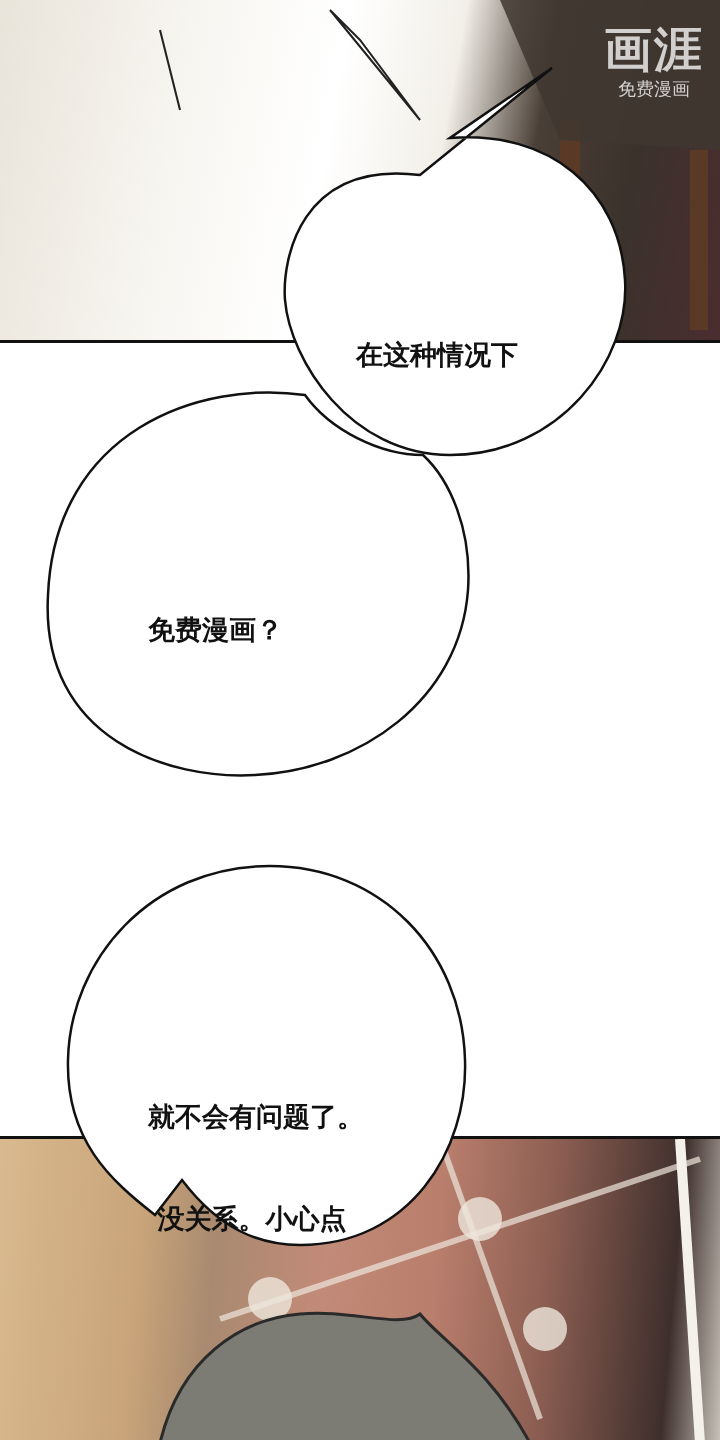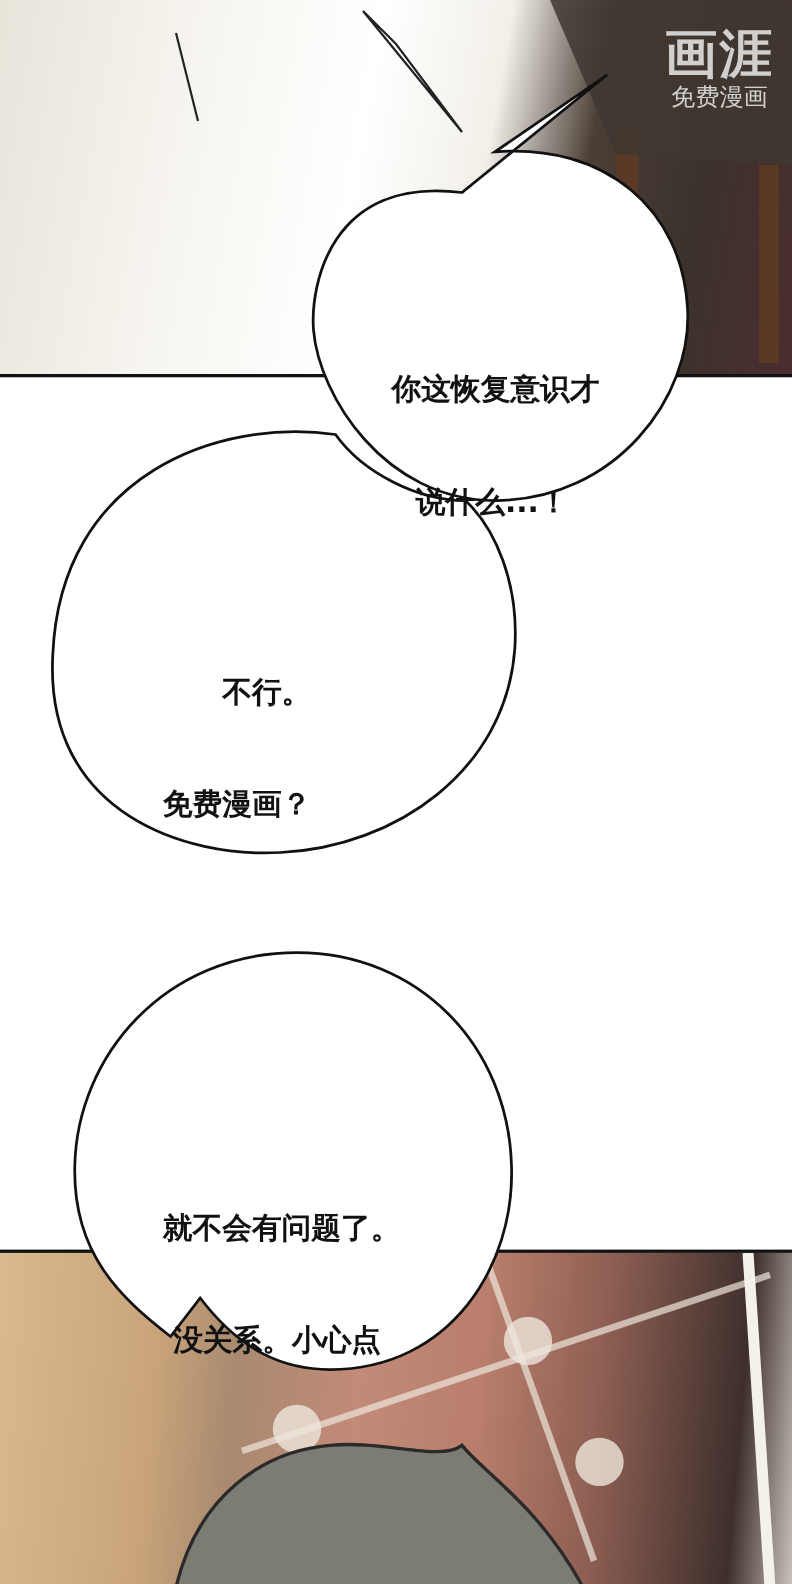--- a/index.html
+++ b/index.html
@@ -4,21 +4,21 @@
 <style>
   html, body { margin:0; padding:0; }
   body { width:720px; height:1440px; position:relative; overflow:hidden; background:#ffffff; font-family:"DejaVu Sans", sans-serif; }
   .panel { position:absolute; left:0; width:720px; overflow:hidden; }
   #panel-top { top:0; height:340px; background:linear-gradient(100deg,#e9e4da 0%,#f7f5f0 25%,#ffffff 45%,#f2efe8 60%,#4a3f36 72%,#3b322c 85%,#4b2d2f 100%); border-bottom:3px solid #111; }
   #panel-bottom { top:1136px; height:304px; background:linear-gradient(95deg,#d9b98f 0%,#c9a47a 20%,#a98a70 30%,#c28a78 45%,#b97e6c 60%,#8c5e52 75%,#3e2f2c 92%,#c8c2ba 100%); border-top:3px solid #111; }
   .svgfull { position:absolute; left:0; top:0; }
   .bubble-text { position:absolute; font-size:27px; line-height:34px; color:#111; font-weight:bold; white-space:pre; }
   .watermark { position:absolute; right:16px; top:22px; text-align:center; color:rgba(235,235,235,0.85); }
   .wm-logo { font-size:48px; font-weight:bold; letter-spacing:2px; line-height:54px; }
-  .wm-sub { font-size:22px; line-height:26px; }
+  .wm-sub { font-size:18px; line-height:26px; }
 </style>
 </head>
 <body>
 
 <div class="panel" id="panel-top">
   <svg class="svgfull" width="720" height="340">
     <path d="M330 10 L420 120 L360 40 Z" fill="#ffffff" stroke="#222" stroke-width="2"></path>
     <path d="M160 30 L180 110" stroke="#222" stroke-width="2"></path>
     <rect x="560" y="120" width="20" height="200" fill="#5a3a26"></rect>
     <rect x="690" y="150" width="18" height="180" fill="#5a3a26"></rect>
@@ -42,25 +42,23 @@
   </svg>
 </div>
 
 <svg class="svgfull" width="720" height="1440">
   <path d="M420 175 C300 160 282 260 285 300 C290 360 350 455 450 455 C560 455 630 360 625 280 C620 190 550 130 450 138 L552 68 Z" fill="#fff" stroke="#111" stroke-width="2.5"></path>
   <path d="M305 395 C200 380 55 430 48 595 C40 740 170 780 255 775 C360 770 460 700 468 590 C472 530 450 480 423 455 C380 455 330 430 305 395 Z" fill="#fff" stroke="#111" stroke-width="2.5"></path>
   <path d="M270 866 C150 866 70 960 68 1060 C66 1140 110 1180 155 1215 L182 1180 C220 1230 260 1245 300 1245 C410 1245 468 1150 465 1060 C462 950 380 866 270 866 Z" fill="#fff" stroke="#111" stroke-width="2.5"></path>
 </svg>
 
 <div class="bubble-text" style="left:356px; top:270px;">
-  <div>你这恢复意识才</div>
-  <div style="padding-left:22px;">说什么...！</div>
+  <div>在这种情况下</div>
 </div>
 
 <div class="bubble-text" style="left:134px; top:545px;">
-  <div style="padding-left:68px;">不行。</div>
   <div style="padding-left:14px;">免费漫画？</div>
 </div>
 
 <div class="bubble-text" style="left:148px; top:1032px;">
   <div>就不会有问题了。</div>
   <div> 没关系。小心点</div>
 </div>
 
 </body></html>

